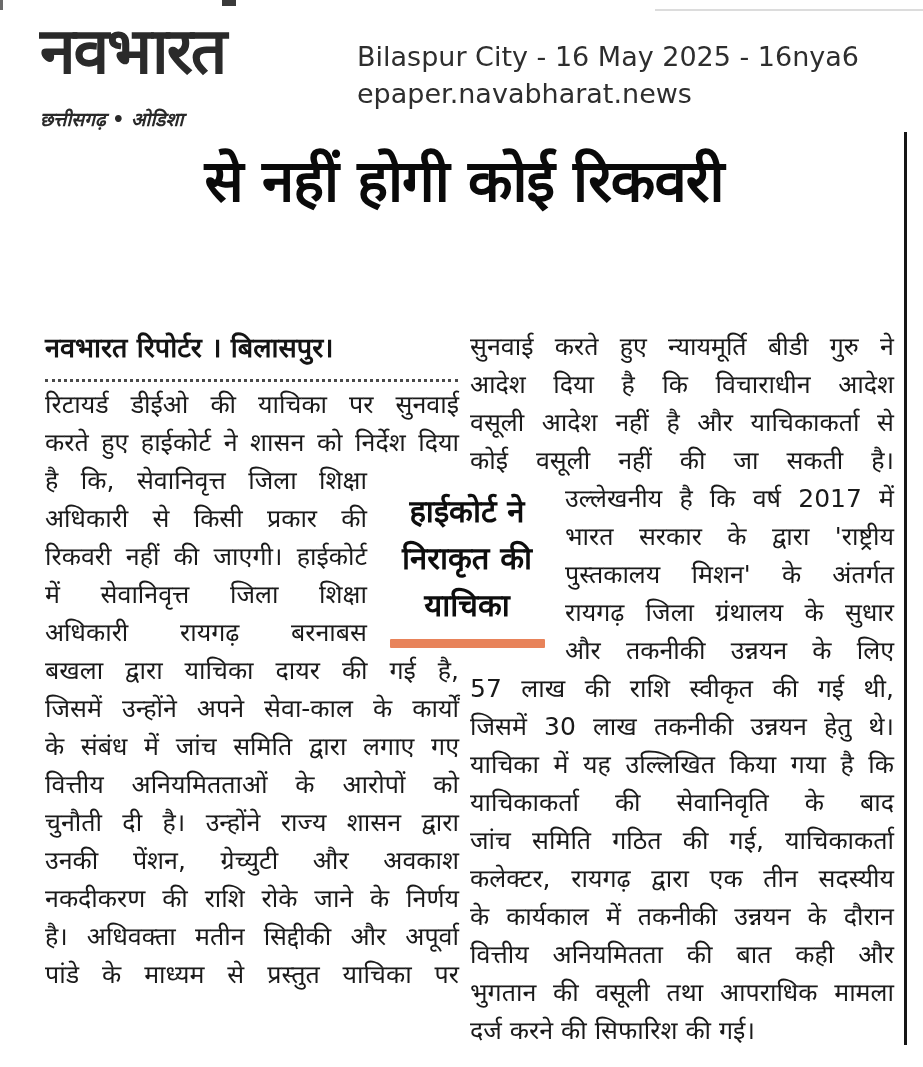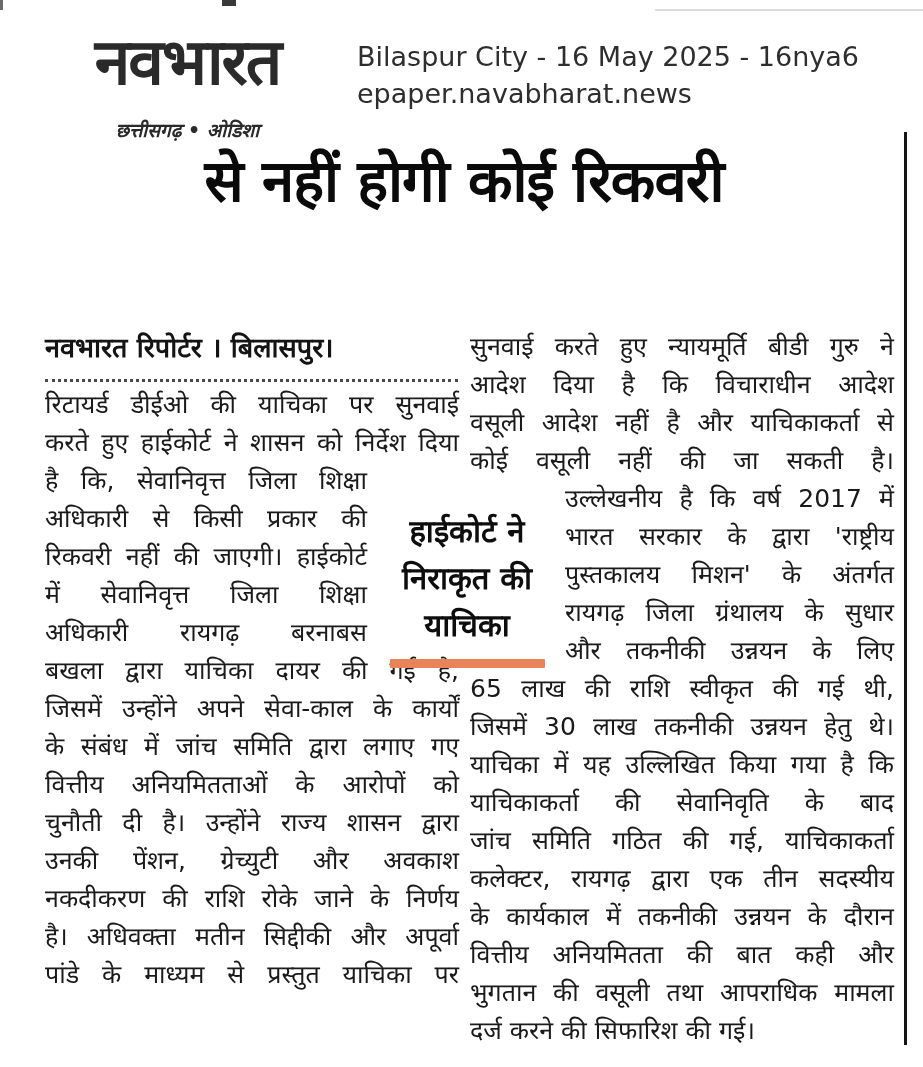--- a/index.html
+++ b/index.html
@@ -6,22 +6,21 @@
   html,body { width:923px; height:1067px; background:#ffffff; }
   body {
     position:relative;
     font-family:"DejaVu Sans", sans-serif;
     color:#1c1c1c;
     overflow:hidden;
   }
 
   
   .masthead-logo {
-    position:absolute; left:40px; top:27px; width:295px;
-    text-align:center;
+    position:absolute; left:40px; top:16px; width:295px;
   }
   .logo-text {
     font-size:64px; font-weight:700; color:#2a2a2a;
     letter-spacing:-2px; line-height:1.1; white-space:nowrap;
   }
   .logo-tagline {
     font-size:19px; font-weight:700; color:#2a2a2a; margin-top:20px;font-style:italic;
   }
   .edition-info {
     position:absolute; left:357px; top:38px;
@@ -73,21 +72,20 @@
   #left-bottom  { left:45px;  top:652px; width:414px; }
   #right-top    { left:470px; top:328px; width:424px; }
   #right-indent { left:565px; top:480px; width:329px; }
   #right-bottom { left:470px; top:670px; width:424px; }
   #right-bottom .tline:last-child { text-align-last:left; }
 
   
   .pull-quote {
     position:absolute; left:370px; top:488px; width:194px;
     text-align:center;
-    margin-top:20px;
   }
   .pull-quote .tline {
     font-size:31px; font-weight:700; line-height:47px; color:#0d0d0d;
     text-align:center; text-align-last:center; white-space:nowrap;
   }
   .pull-quote-bar {
     width:155px; height:9px; margin:10px auto 0 auto;
     border-radius:1px;
   }
 </style>
@@ -155,21 +153,21 @@
     <div class="tline">कोई वसूली नहीं की जा सकती है।</div>
   </div>
 <div id="right-indent" class="col-block">
     <div class="tline">उल्लेखनीय है कि वर्ष 2017 में</div>
     <div class="tline">भारत सरकार के द्वारा 'राष्ट्रीय</div>
     <div class="tline">पुस्तकालय मिशन' के अंतर्गत</div>
     <div class="tline">रायगढ़ जिला ग्रंथालय के सुधार</div>
     <div class="tline">और तकनीकी उन्नयन के लिए</div>
   </div>
 <div id="right-bottom" class="col-block">
-    <div class="tline">65 लाख की राशि स्वीकृत की गई थी,</div>
+    <div class="tline">57 लाख की राशि स्वीकृत की गई थी,</div>
     <div class="tline">जिसमें 30 लाख तकनीकी उन्नयन हेतु थे।</div>
     <div class="tline">याचिका में यह उल्लिखित किया गया है कि</div>
     <div class="tline">याचिकाकर्ता की सेवानिवृति के बाद</div>
     <div class="tline">जांच समिति गठित की गई, याचिकाकर्ता</div>
     <div class="tline">कलेक्टर, रायगढ़ द्वारा एक तीन सदस्यीय</div>
     <div class="tline">के कार्यकाल में तकनीकी उन्नयन के दौरान</div>
     <div class="tline">वित्तीय अनियमितता की बात कही और</div>
     <div class="tline">भुगतान की वसूली तथा आपराधिक मामला</div>
     <div class="tline">दर्ज करने की सिफारिश की गई।</div>
   </div>

